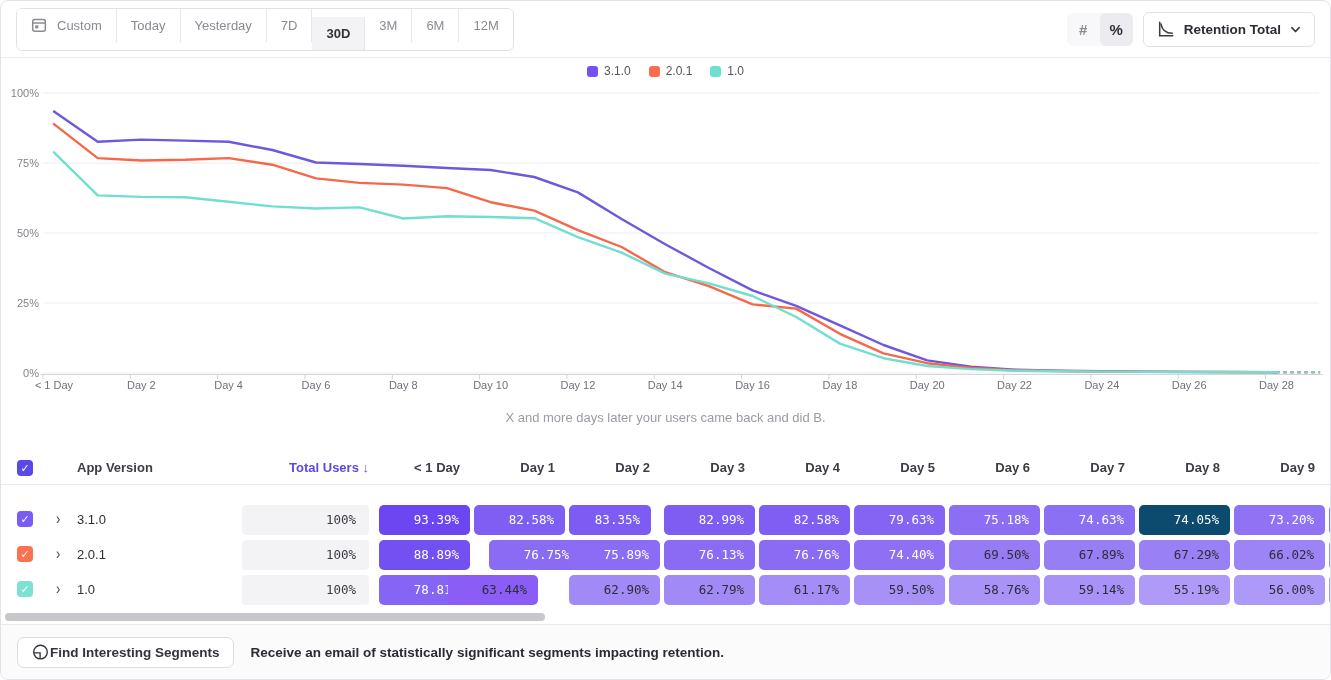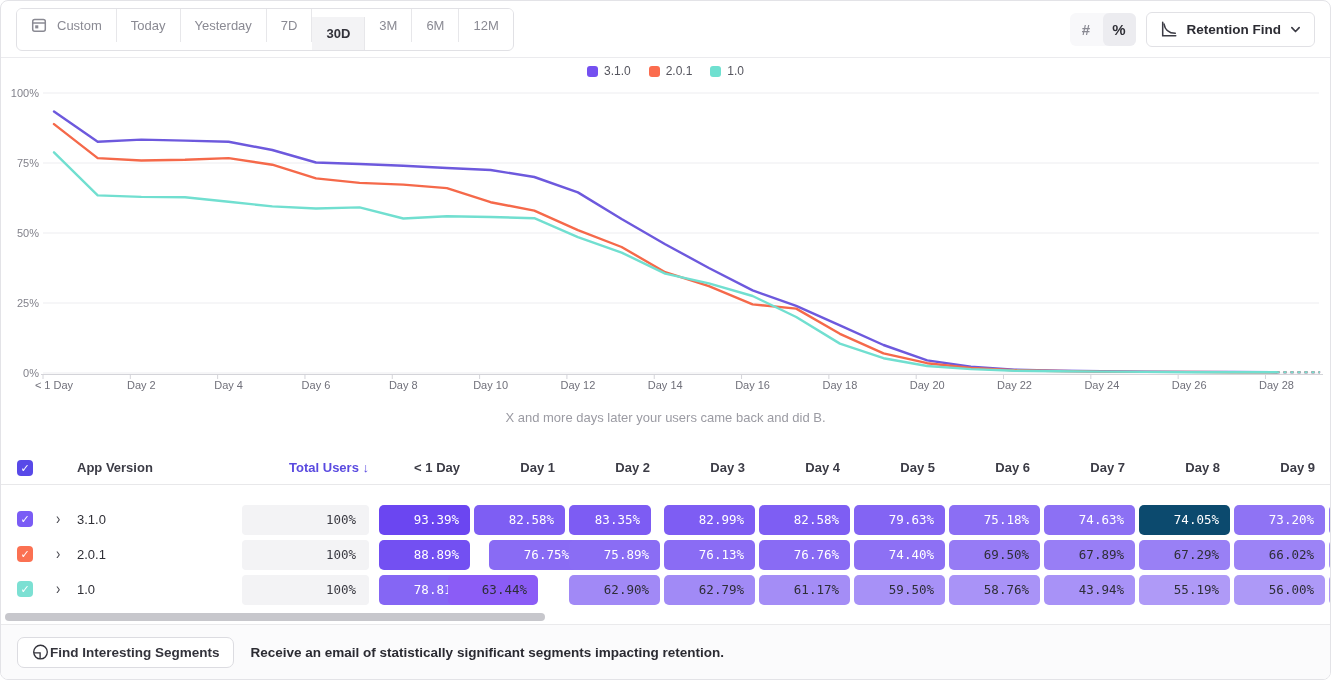--- a/index.html
+++ b/index.html
@@ -110,21 +110,21 @@
     <div class="toolbar-right">
       <div class="toggle-group">
         <button class="toggle-btn">#</button>
         <button class="toggle-btn active">%</button>
       </div>
       <button class="chart-type-btn">
         <svg width="18" height="18" viewBox="0 0 20 20">
           <path d="M3 2.5 V17.5 H17.5" fill="none" stroke="#3c3c45" stroke-width="1.7" stroke-linecap="round"></path>
           <path d="M4.5 4.5 C5.5 11, 10 14.5, 17 14.8" fill="none" stroke="#3c3c45" stroke-width="1.7" stroke-linecap="round"></path>
         </svg>
-        <span>Retention Find</span>
+        <span>Retention Total</span>
         <svg width="11" height="11" viewBox="0 0 12 12">
           <path d="M2 4 L6 8.2 L10 4" fill="none" stroke="#3c3c45" stroke-width="1.8" stroke-linecap="round" stroke-linejoin="round"></path>
         </svg>
       </button>
     </div>
   </div>
 
   <div class="chart-wrap">
     <div class="legend" id="legend">
         <div class="legend-item">
@@ -247,21 +247,21 @@
         <span class="row-chevron">›</span>
         <span class="row-name">1.0</span>
         <span class="total-cell">100%</span>
         <span class="val-cell" style="left: 378px; width: 91px; background: rgb(133, 102, 244); color: rgb(255, 255, 255);">78.81%</span>
         <span class="val-cell" style="left: 447px; width: 90px; background: #8b5cf6; color: rgb(46, 46, 56);">63.44%</span>
         <span class="val-cell" style="left: 568px; width: 91px; background: rgb(161, 137, 246); color: rgb(46, 46, 56);">62.90%</span>
         <span class="val-cell" style="left: 663px; width: 91px; background: rgb(161, 138, 246); color: rgb(46, 46, 56);">62.79%</span>
         <span class="val-cell" style="left: 758px; width: 91px; background: rgb(164, 141, 246); color: rgb(46, 46, 56);">61.17%</span>
         <span class="val-cell" style="left: 853px; width: 91px; background: rgb(167, 145, 247); color: rgb(46, 46, 56);">59.50%</span>
         <span class="val-cell" style="left: 948px; width: 91px; background: rgb(169, 147, 247); color: rgb(46, 46, 56);">58.76%</span>
-        <span class="val-cell" style="left: 1043px; width: 91px; background: rgb(168, 146, 247); color: rgb(46, 46, 56);">43.94%</span>
+        <span class="val-cell" style="left: 1043px; width: 91px; background: rgb(168, 146, 247); color: rgb(46, 46, 56);">59.14%</span>
         <span class="val-cell" style="left: 1138px; width: 91px; background: rgb(175, 154, 247); color: rgb(46, 46, 56);">55.19%</span>
         <span class="val-cell" style="left: 1233px; width: 91px; background: rgb(173, 153, 247); color: rgb(46, 46, 56);">56.00%</span>
         <span class="val-cell" style="left: 1328px; width: 91px; background: rgb(174, 153, 247); color: rgb(46, 46, 56);">55.70%</span>
       </div>
     </div>
 
   <div class="hscroll">
     <div class="hthumb"></div>
   </div>
 

